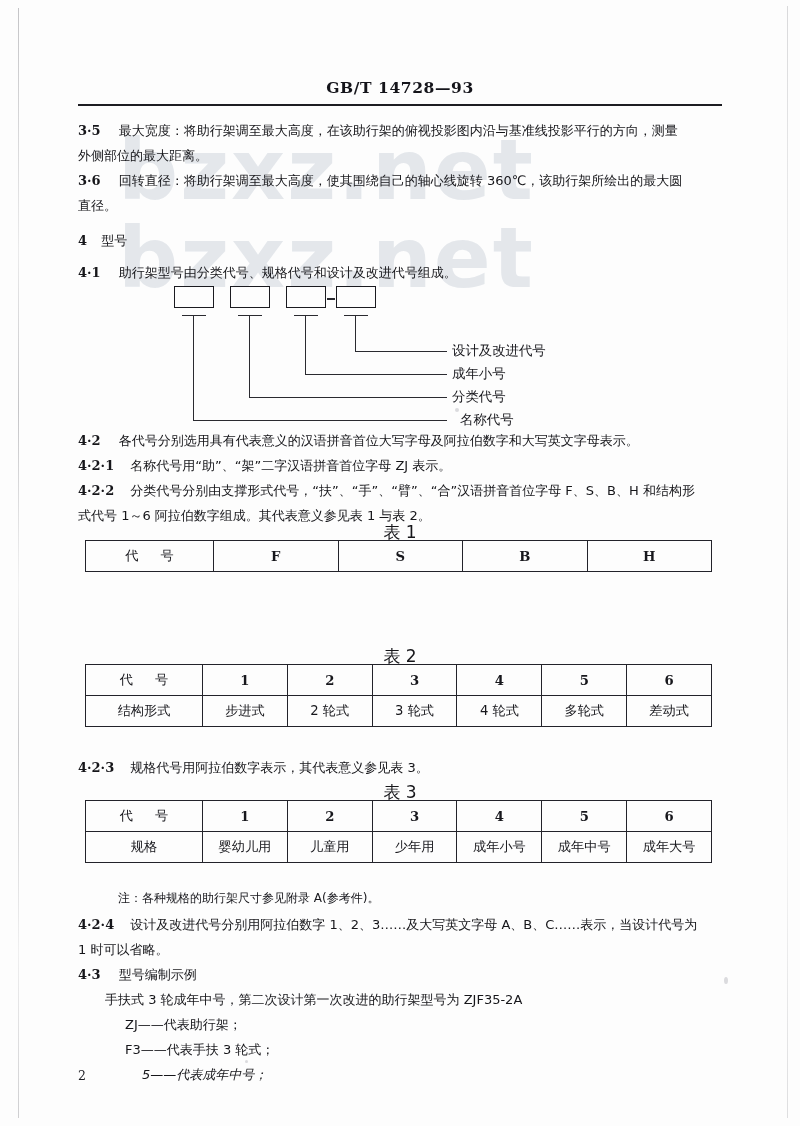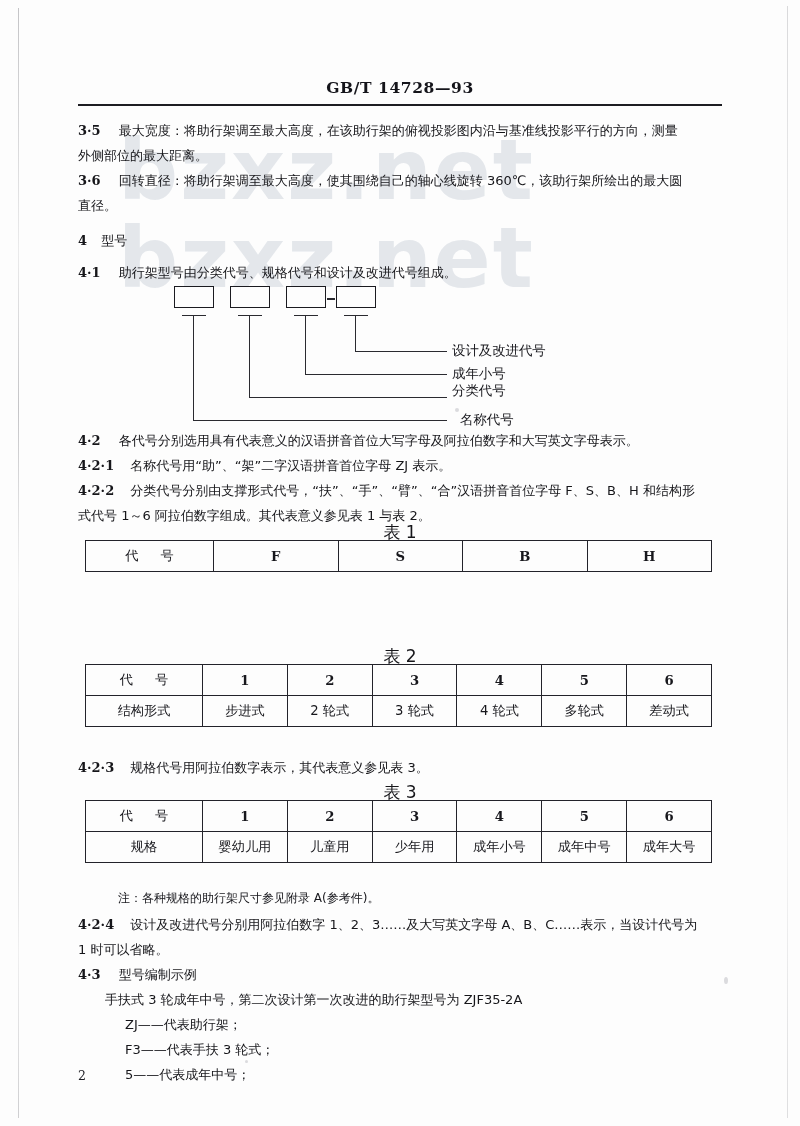--- a/index.html
+++ b/index.html
@@ -220,21 +220,21 @@
     <div class="dline-h" style="left:227px; top:104px; width:142px;"></div>
 
     <div class="dline-v" style="left:171px; top:45px; height:83px;"></div>
     <div class="dline-h" style="left:171px; top:127px; width:198px;"></div>
 
     <div class="dline-v" style="left:115px; top:45px; height:106px;"></div>
     <div class="dline-h" style="left:115px; top:150px; width:254px;"></div>
 
     <div class="dlabel" style="left:374px; top:72px;">设计及改进代号</div>
     <div class="dlabel" style="left:374px; top:95px;">成年小号</div>
-    <div class="dlabel" style="left:374px; top:112px;">分类代号</div>
+    <div class="dlabel" style="left:374px; top:118px;">分类代号</div>
     <div class="dlabel" style="left:382px; top:141px;text-align:right;">名称代号</div>
   </div>
 
   <div class="para" style="top:428px;">
     <span class="lbl">4·2</span>
     <span style="display:inline-block;width:14px;"></span><span>各代号分别选用具有代表意义的汉语拼音首位大写字母及阿拉伯数字和大写英文字母表示。</span>
   </div>
 
   <div class="para" style="top:453px;">
     <span class="lbl">4·2·1</span>
@@ -328,20 +328,20 @@
     <span>1 时可以省略。</span>
   </div>
 
   <div class="para" style="top:962px;">
     <span class="lbl">4·3</span>
     <span style="display:inline-block;width:14px;"></span><span class="bold">型号编制示例</span>
   </div>
   <div class="para" style="top:987px; left:105px;">手扶式 3 轮成年中号，第二次设计第一次改进的助行架型号为 ZJF35-2A</div>
   <div class="para" style="top:1012px; left:125px;">ZJ——代表助行架；</div>
   <div class="para" style="top:1037px; left:125px;">F3——代表手扶 3 轮式；</div>
-  <div class="para" style="top:1062px; left:125px;">5——代表成年中号；</div>
+  <div class="para" style="top:1062px; left:142px;font-style:italic;">5——代表成年中号；</div>
 
   <div class="pageno">2</div>
 
   <div class="speck" style="left:724px; top:977px; width:4px; height:7px;"></div>
   <div class="speck" style="left:245px; top:1060px; width:3px; height:3px;"></div>
   <div class="speck" style="left:455px; top:408px; width:4px; height:4px;"></div>
 </div>
 
 </body></html>

